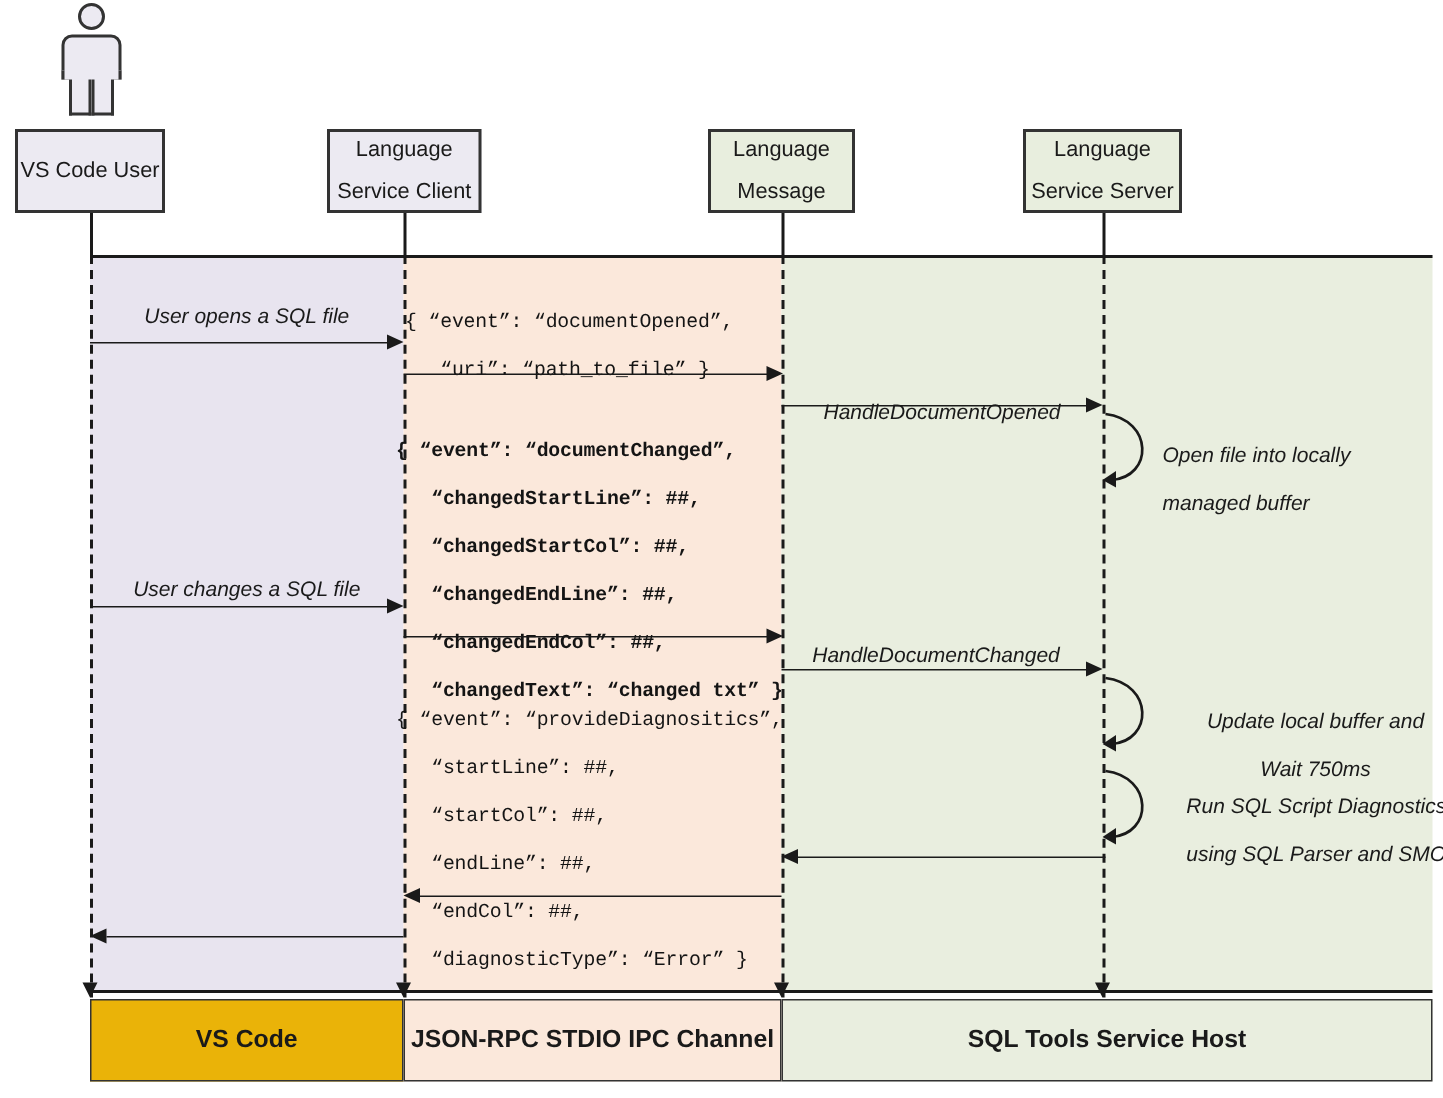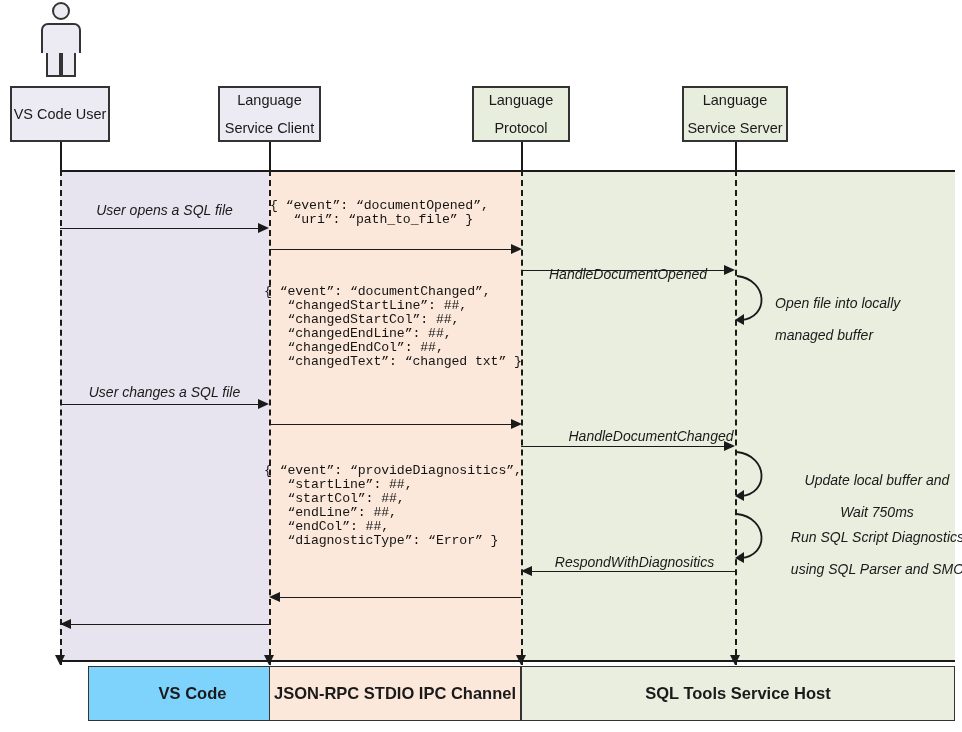--- a/index.html
+++ b/index.html
@@ -158,21 +158,21 @@
   .mlabel.two {
     line-height: 2.3;
   }
 
   
   .jsonblock {
     position: absolute;
     font-family: "Liberation Mono", monospace;
     font-size: 13.2px;
     color: #141414;
-    line-height: 14px;
+    line-height: 32px;
     white-space: pre;
     letter-spacing: -0.1px;
   }
 
   
   .selfloop {
     position: absolute;
   }
 
   
@@ -180,21 +180,21 @@
     position: absolute;
     border: 1.8px solid #333333;
     box-sizing: border-box;
     display: flex;
     align-items: center;
     justify-content: center;
     font-weight: bold;
     font-size: 16.5px;
     color: #1a1a1a;
   }
-  .fbox.lav { background: #7dd3fc; margin-left: 28px; }
+  .fbox.lav { background: #eab308; }
   .fbox.org { background: #fbe8db; }
   .fbox.grn { background: #e9eedf; }
 </style>
 </head>
 <body>
 
 <div id="canvas">
 
   <div class="actor">
     <div class="actor-head"></div>
@@ -208,21 +208,21 @@
     <span>VS Code User</span>
   </div>
 
   <div class="pbox lav" style="left:218px; top:86px; width:103px; height:56px;">
     <span>Language</span>
     <span>Service Client</span>
   </div>
 
   <div class="pbox grn" style="left:472px; top:86px; width:98px; height:56px;">
     <span>Language</span>
-    <span>Protocol</span>
+    <span>Message</span>
   </div>
 
   <div class="pbox grn" style="left:682px; top:86px; width:106px; height:56px;">
     <span>Language</span>
     <span>Service Server</span>
   </div>
 
   <div class="band lav" style="left:60px;  top:170px; width:209px; height:490px;"></div>
   <div class="band org" style="left:269px; top:170px; width:252px; height:490px;"></div>
   <div class="band grn" style="left:521px; top:170px; width:434px; height:490px;"></div>
@@ -258,35 +258,35 @@
 
   <svg class="selfloop" style="left:735px; top:272px;" width="40" height="56">
     <path d="M 2 4 C 34 8, 34 46, 6 48" fill="none" stroke="#1a1a1a" stroke-width="1.8"></path>
     <polygon points="9,42 9,53 0,48" fill="#1a1a1a"></polygon>
   </svg>
   <div class="mlabel two" style="left:775px; top:287px; width:200px; text-align:left;">
     <div>Open file into locally</div>
     <div>managed buffer</div>
   </div>
 
-  <div class="jsonblock" style="left:264px; top:285px;">{ “event”: “documentChanged”,
+  <div class="jsonblock" style="left:264px; top:285px;font-weight:bold;">{ “event”: “documentChanged”,
    “changedStartLine”: ##,
    “changedStartCol”: ##,
    “changedEndLine”: ##,
    “changedEndCol”: ##,
    “changedText”: “changed txt” }</div>
 
   <div class="mlabel" style="left:62px; top:382px; width:205px;font-style:italic;">User changes a SQL file</div>
   <div class="msg" style="left:60px; top:404px; width:205px;"></div>
   <div class="arrowhead right" style="left:258px; top:399px;"></div>
 
   <div class="msg" style="left:269px; top:424px; width:248px;"></div>
   <div class="arrowhead right" style="left:511px; top:419px;"></div>
 
-  <div class="mlabel" style="left:544px; top:426px; width:214px;">HandleDocumentChanged</div>
+  <div class="mlabel" style="left:517px; top:426px; width:214px;">HandleDocumentChanged</div>
   <div class="msg" style="left:521px; top:446px; width:207px;"></div>
   <div class="arrowhead right" style="left:724px; top:441px;"></div>
 
   <svg class="selfloop" style="left:735px; top:448px;" width="40" height="56">
     <path d="M 2 4 C 34 8, 34 46, 6 48" fill="none" stroke="#1a1a1a" stroke-width="1.8"></path>
     <polygon points="9,42 9,53 0,48" fill="#1a1a1a"></polygon>
   </svg>
   <div class="mlabel two" style="left:772px; top:464px; width:210px; text-align:center;">
     <div>Update local buffer and</div>
     <div>Wait 750ms</div>
@@ -301,21 +301,20 @@
     <div>using SQL Parser and SMO</div>
   </div>
 
   <div class="jsonblock" style="left:264px; top:464px;">{ “event”: “provideDiagnositics”,
    “startLine”: ##,
    “startCol”: ##,
    “endLine”: ##,
    “endCol”: ##,
    “diagnosticType”: “Error” }</div>
 
-  <div class="mlabel" style="left:527px; top:552px; width:215px;">RespondWithDiagnositics</div>
   <div class="msg" style="left:532px; top:571px; width:205px;"></div>
   <div class="arrowhead left" style="left:521px; top:566px;"></div>
 
   <div class="msg" style="left:280px; top:597px; width:241px;"></div>
   <div class="arrowhead left" style="left:269px; top:592px;"></div>
 
   <div class="msg" style="left:71px; top:624px; width:198px;"></div>
   <div class="arrowhead left" style="left:60px; top:619px;"></div>
 
   <div class="arrowhead down" style="left:55px;  top:655px;"></div>

